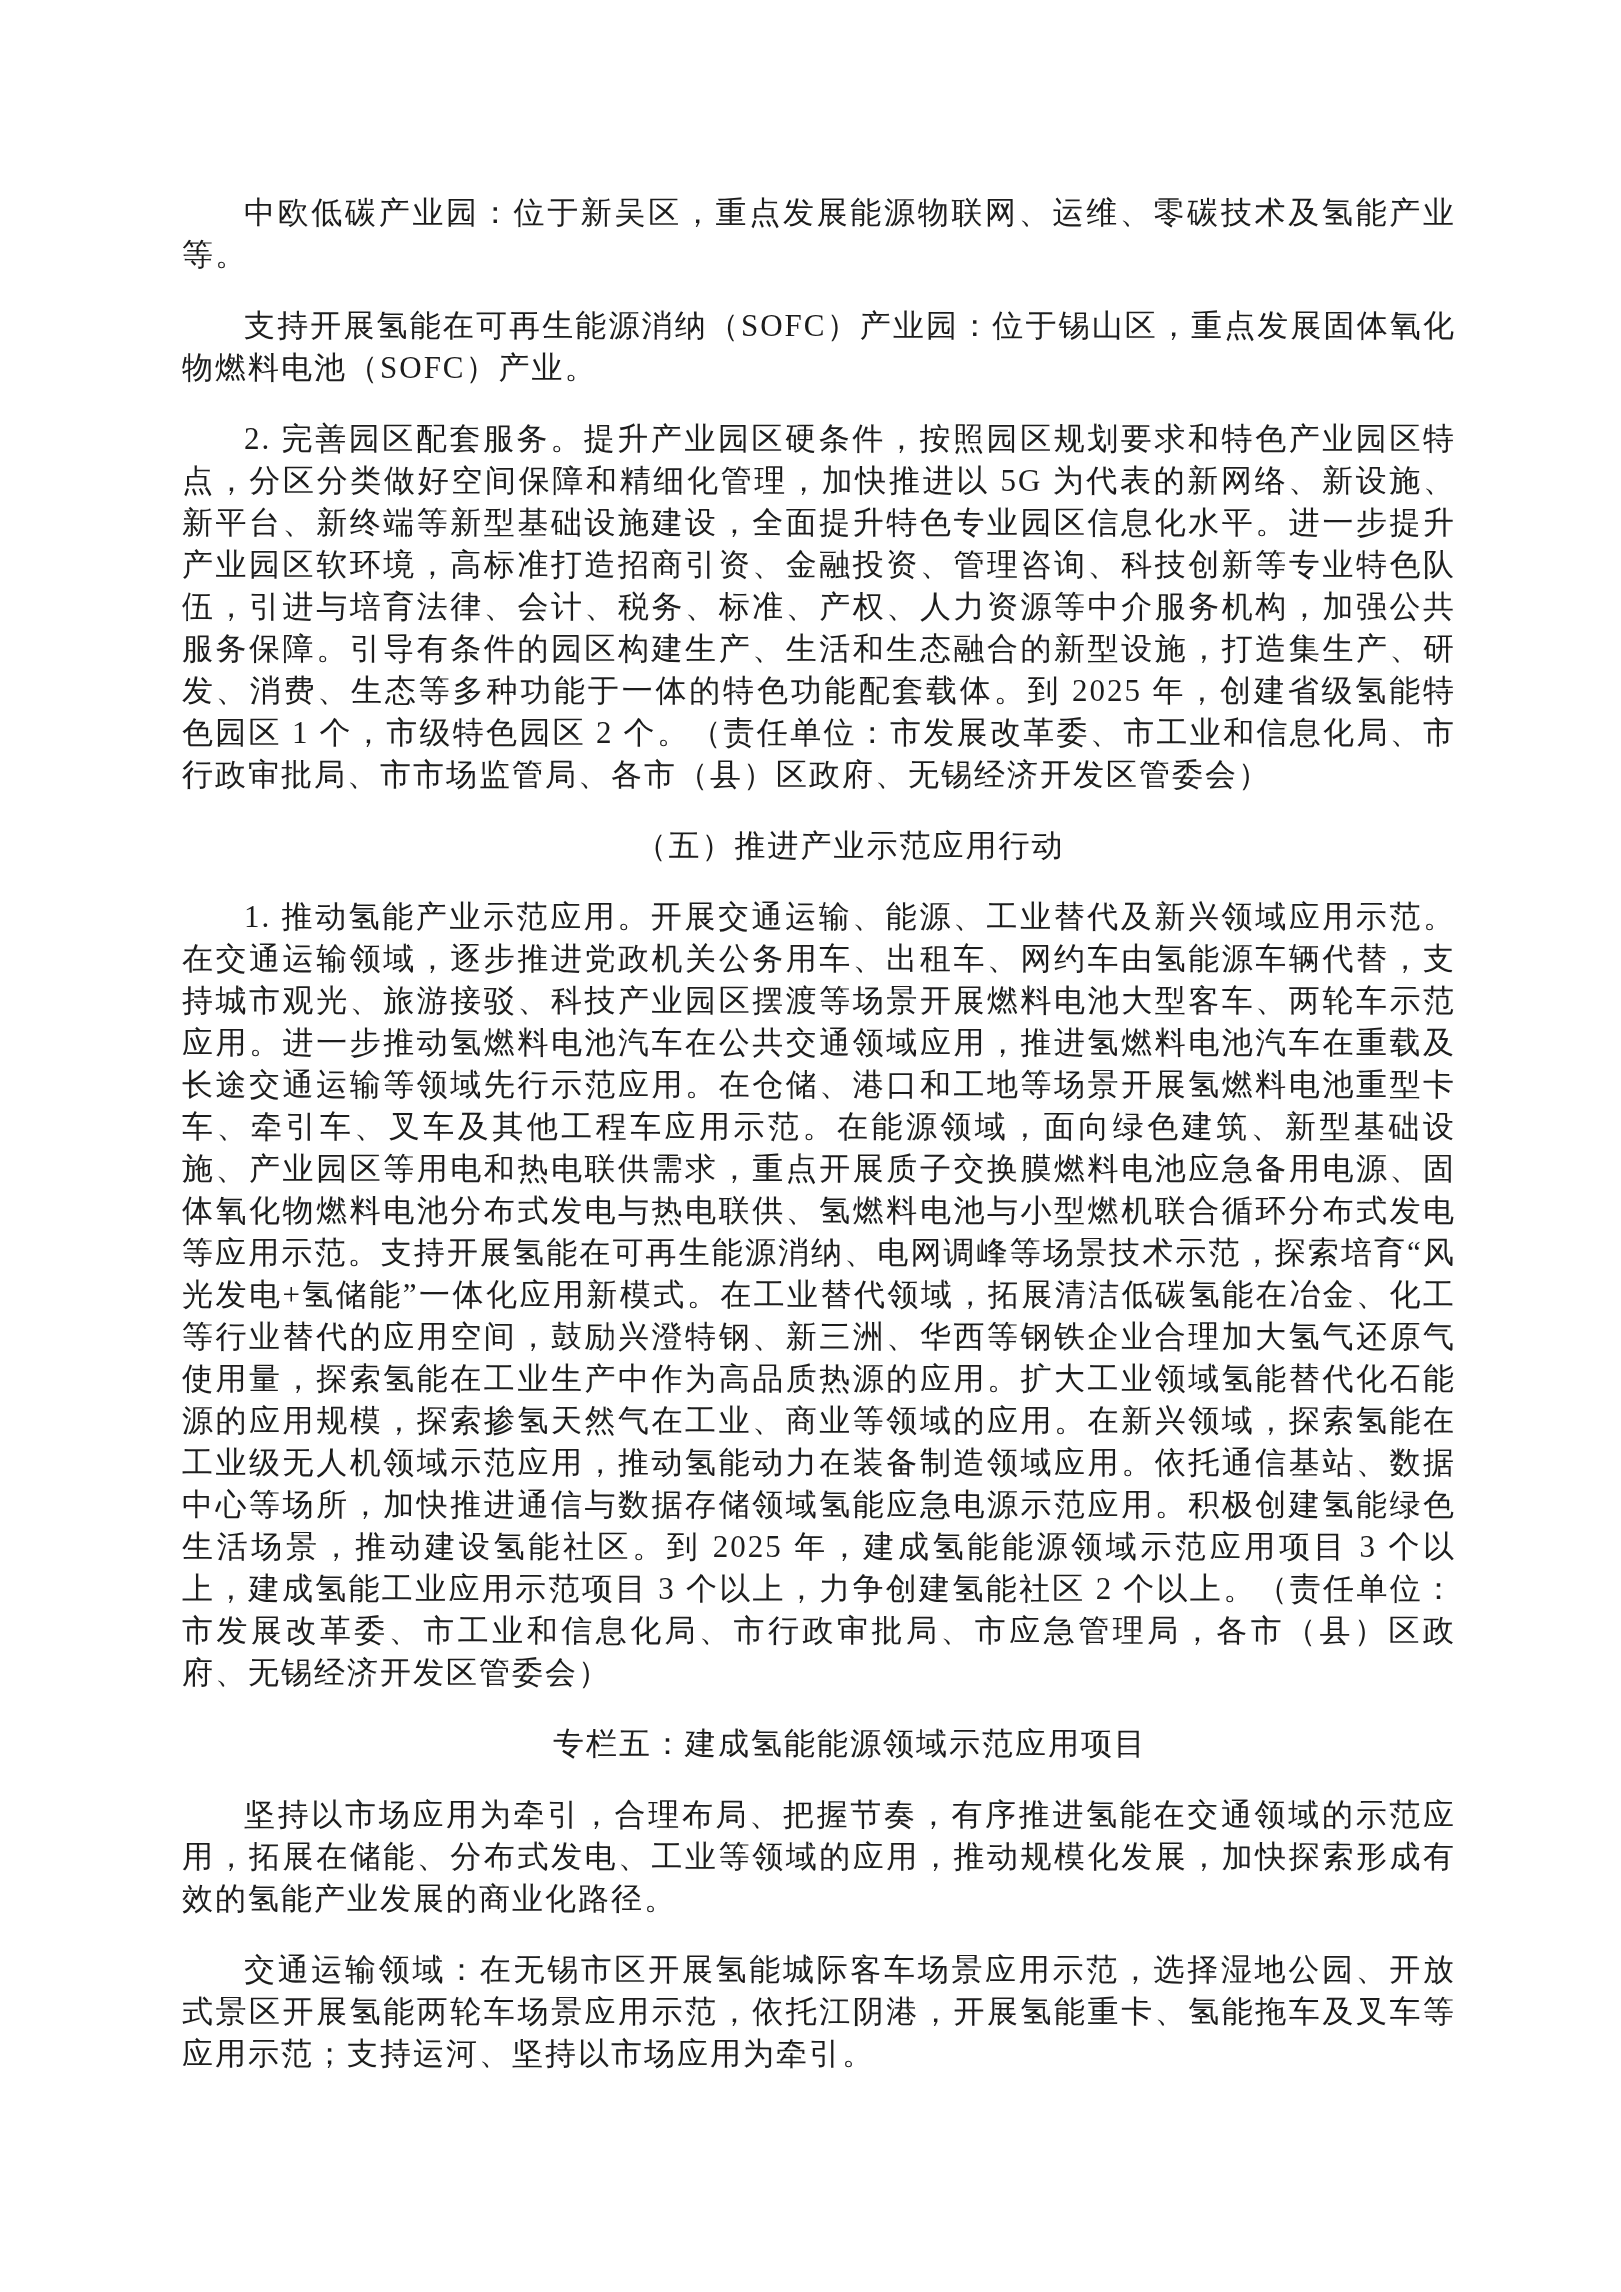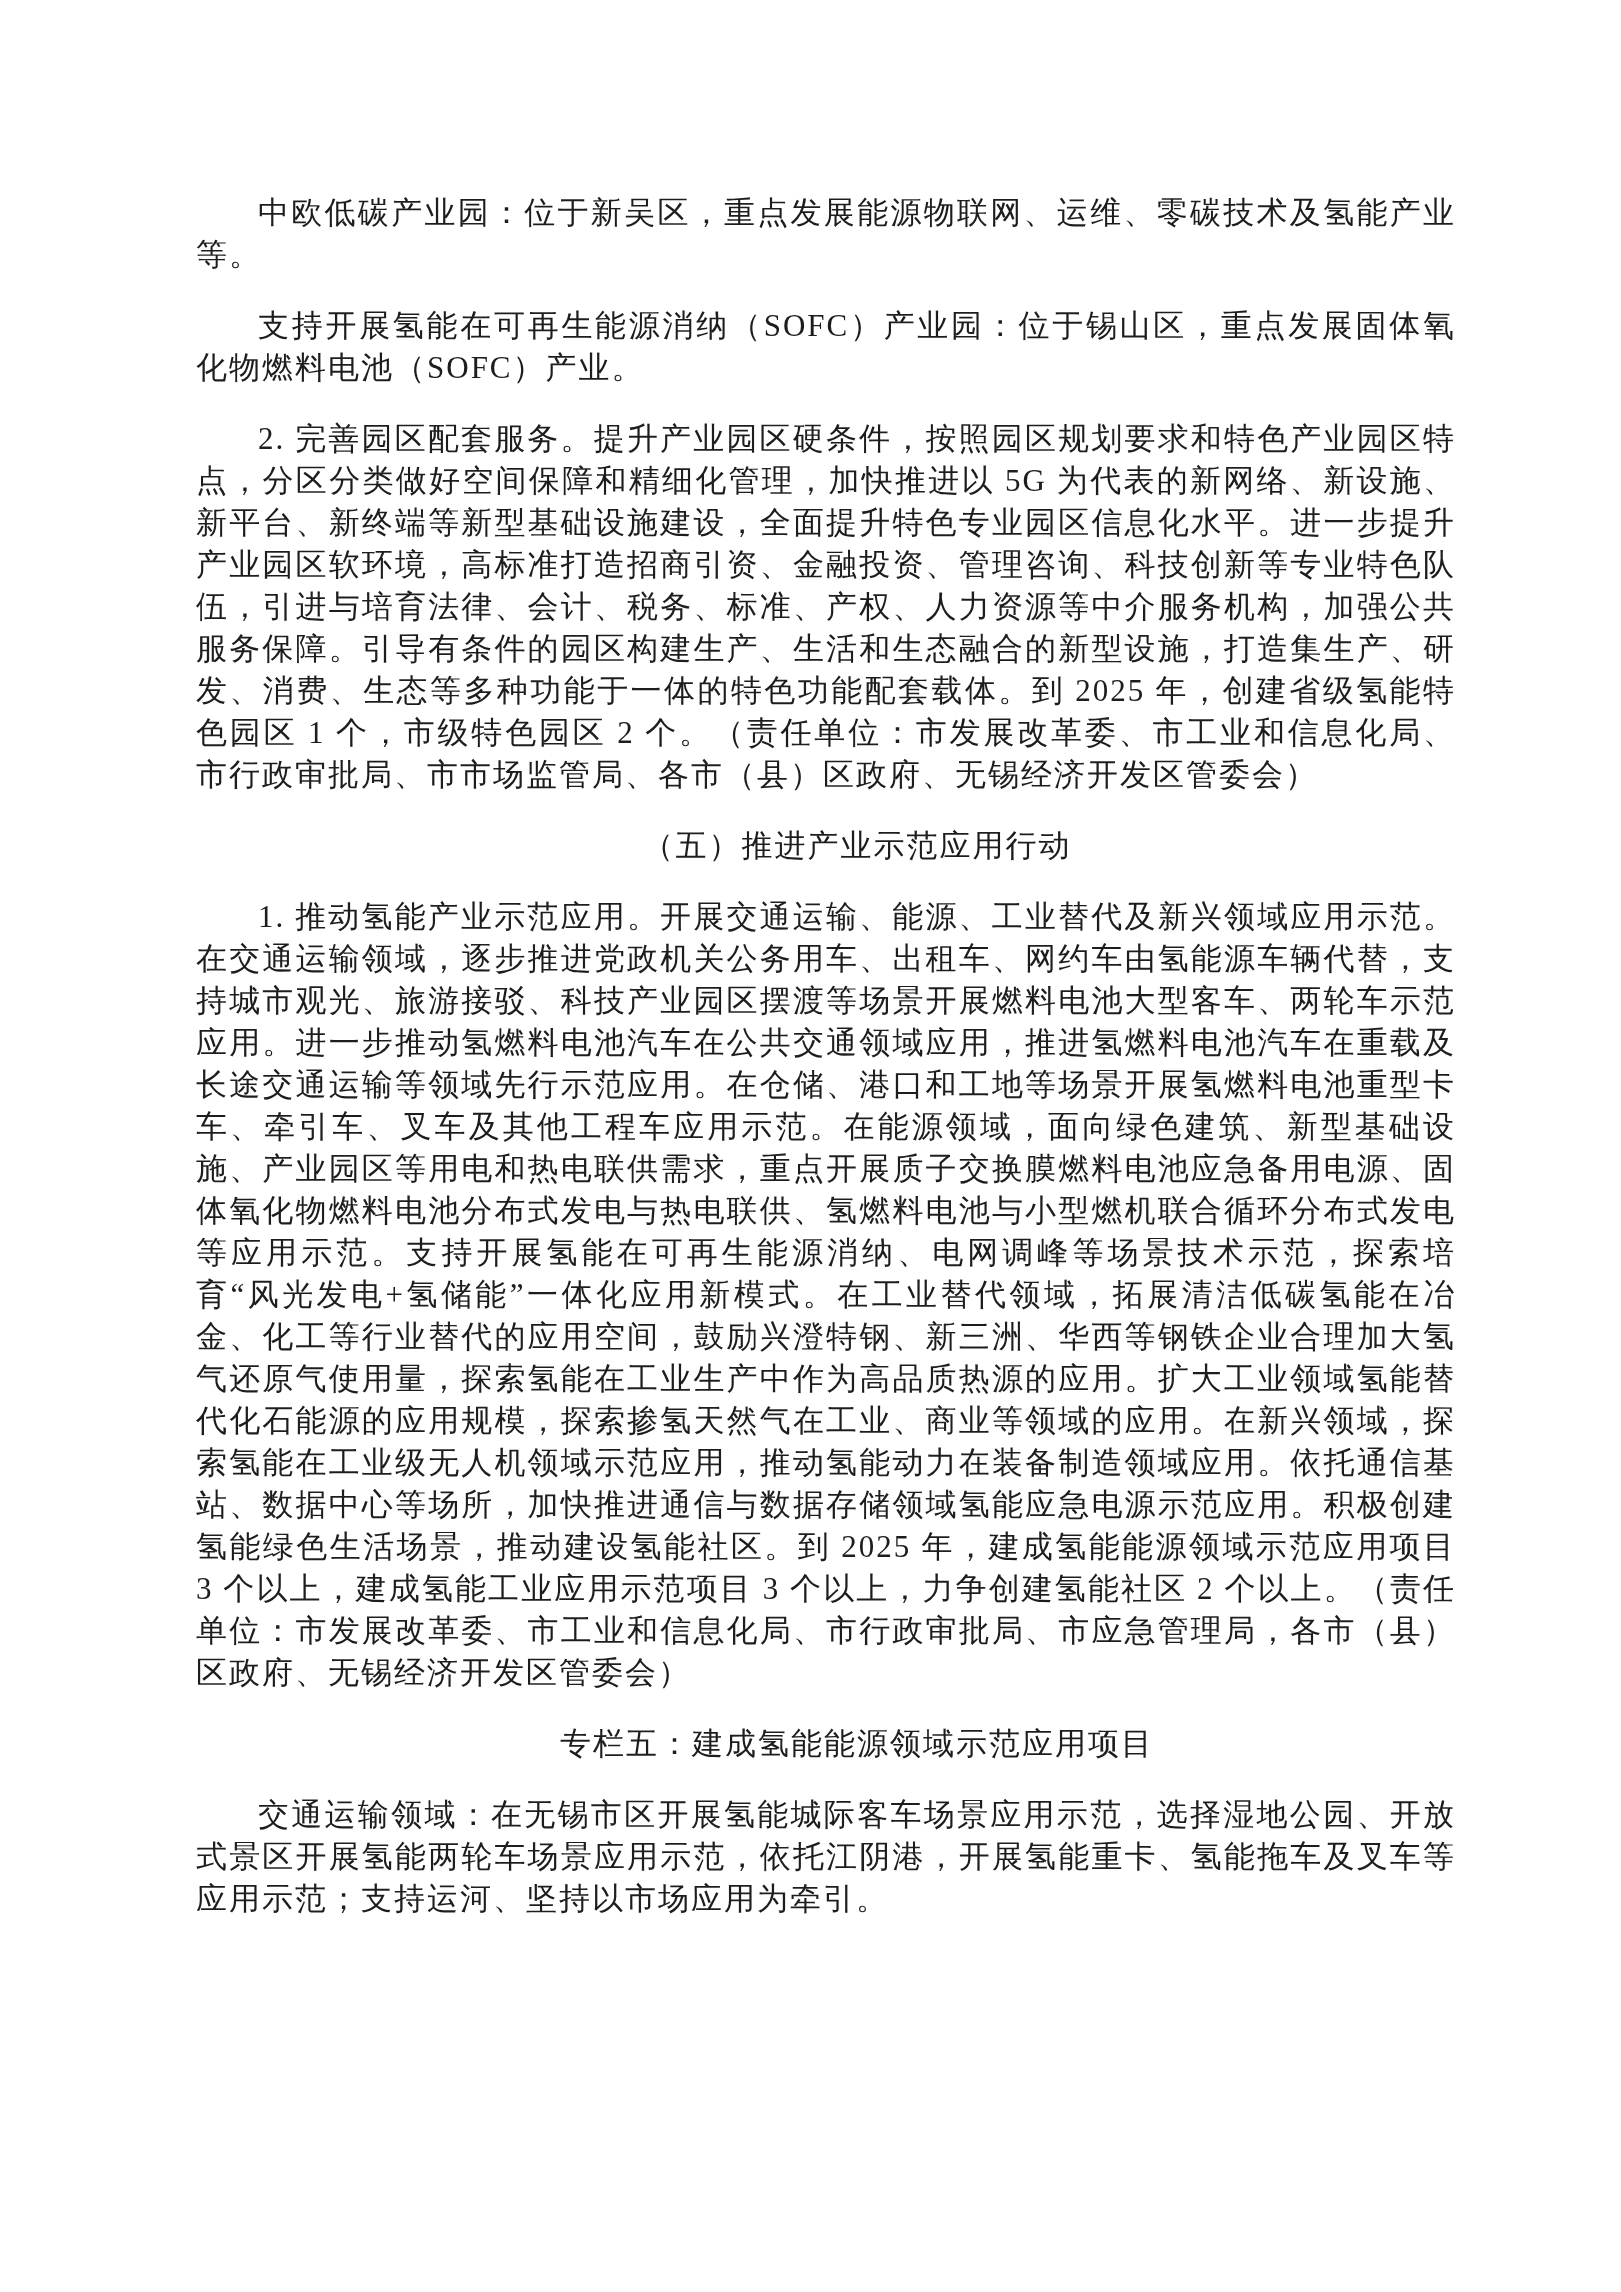--- a/index.html
+++ b/index.html
@@ -15,21 +15,21 @@
     background: #ffffff;
     padding: 192px 165px 0 182px;
     overflow: hidden;
     font-family: "Liberation Serif", "DejaVu Serif", serif;
     font-size: 31px;
     line-height: 42px;
     letter-spacing: 2px;
     color: #1d1d1d;
   }
   .page p {
-    margin: 0 0 29px 14px;
+    margin: 0 0 29px 0;
     text-indent: 2em;
     text-align: justify;
     text-justify: inter-ideograph;
     word-break: break-all;
   }
   .page p.section-heading,
   .page p.column-heading {
     text-align: center;
   }
 </style>
@@ -42,16 +42,17 @@
   <p>支持开展氢能在可再生能源消纳（SOFC）产业园：位于锡山区，重点发展固体氧化物燃料电池（SOFC）产业。</p>
 
   <p>2. 完善园区配套服务。提升产业园区硬条件，按照园区规划要求和特色产业园区特点，分区分类做好空间保障和精细化管理，加快推进以 5G 为代表的新网络、新设施、新平台、新终端等新型基础设施建设，全面提升特色专业园区信息化水平。进一步提升产业园区软环境，高标准打造招商引资、金融投资、管理咨询、科技创新等专业特色队伍，引进与培育法律、会计、税务、标准、产权、人力资源等中介服务机构，加强公共服务保障。引导有条件的园区构建生产、生活和生态融合的新型设施，打造集生产、研发、消费、生态等多种功能于一体的特色功能配套载体。到 2025 年，创建省级氢能特色园区 1 个，市级特色园区 2 个。（责任单位：市发展改革委、市工业和信息化局、市行政审批局、市市场监管局、各市（县）区政府、无锡经济开发区管委会）</p>
 
   <p class="section-heading">（五）推进产业示范应用行动</p>
 
   <p>1. 推动氢能产业示范应用。开展交通运输、能源、工业替代及新兴领域应用示范。在交通运输领域，逐步推进党政机关公务用车、出租车、网约车由氢能源车辆代替，支持城市观光、旅游接驳、科技产业园区摆渡等场景开展燃料电池大型客车、两轮车示范应用。进一步推动氢燃料电池汽车在公共交通领域应用，推进氢燃料电池汽车在重载及长途交通运输等领域先行示范应用。在仓储、港口和工地等场景开展氢燃料电池重型卡车、牵引车、叉车及其他工程车应用示范。在能源领域，面向绿色建筑、新型基础设施、产业园区等用电和热电联供需求，重点开展质子交换膜燃料电池应急备用电源、固体氧化物燃料电池分布式发电与热电联供、氢燃料电池与小型燃机联合循环分布式发电等应用示范。支持开展氢能在可再生能源消纳、电网调峰等场景技术示范，探索培育“风光发电+氢储能”一体化应用新模式。在工业替代领域，拓展清洁低碳氢能在冶金、化工等行业替代的应用空间，鼓励兴澄特钢、新三洲、华西等钢铁企业合理加大氢气还原气使用量，探索氢能在工业生产中作为高品质热源的应用。扩大工业领域氢能替代化石能源的应用规模，探索掺氢天然气在工业、商业等领域的应用。在新兴领域，探索氢能在工业级无人机领域示范应用，推动氢能动力在装备制造领域应用。依托通信基站、数据中心等场所，加快推进通信与数据存储领域氢能应急电源示范应用。积极创建氢能绿色生活场景，推动建设氢能社区。到 2025 年，建成氢能能源领域示范应用项目 3 个以上，建成氢能工业应用示范项目 3 个以上，力争创建氢能社区 2 个以上。（责任单位：市发展改革委、市工业和信息化局、市行政审批局、市应急管理局，各市（县）区政府、无锡经济开发区管委会）</p>
 
   <p class="column-heading">专栏五：建成氢能能源领域示范应用项目</p>
 
+  <p>坚持以市场应用为牵引，合理布局、把握节奏，有序推进氢能在交通领域的示范应用，拓展在储能、分布式发电、工业等领域的应用，推动规模化发展，加快探索形成有效的氢能产业发展的商业化路径。</p>
 
   <p>交通运输领域：在无锡市区开展氢能城际客车场景应用示范，选择湿地公园、开放式景区开展氢能两轮车场景应用示范，依托江阴港，开展氢能重卡、氢能拖车及叉车等应用示范；支持运河、坚持以市场应用为牵引。</p>
 </div>
 
 
 </body></html>

